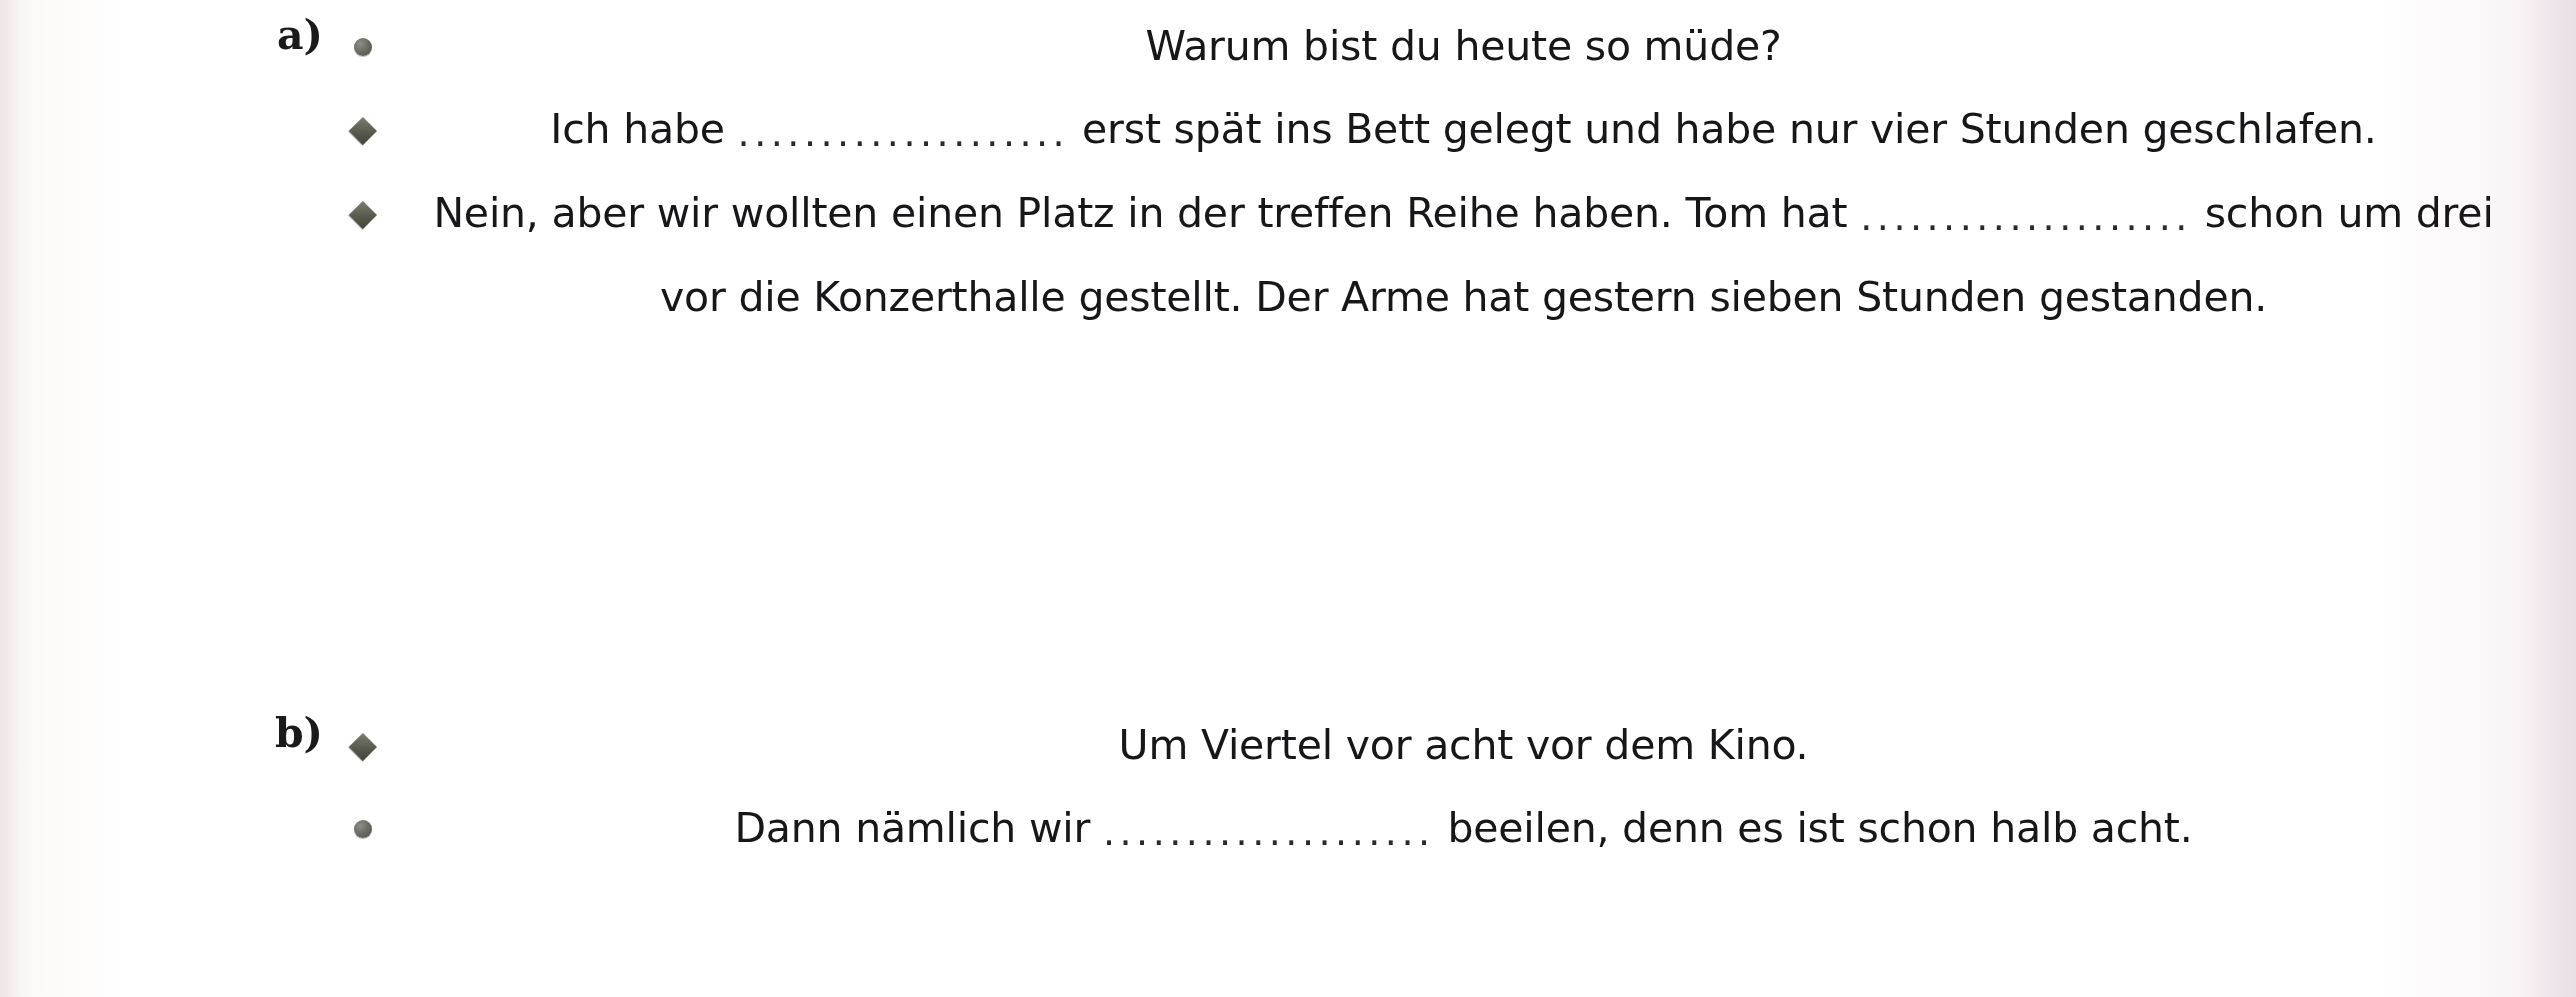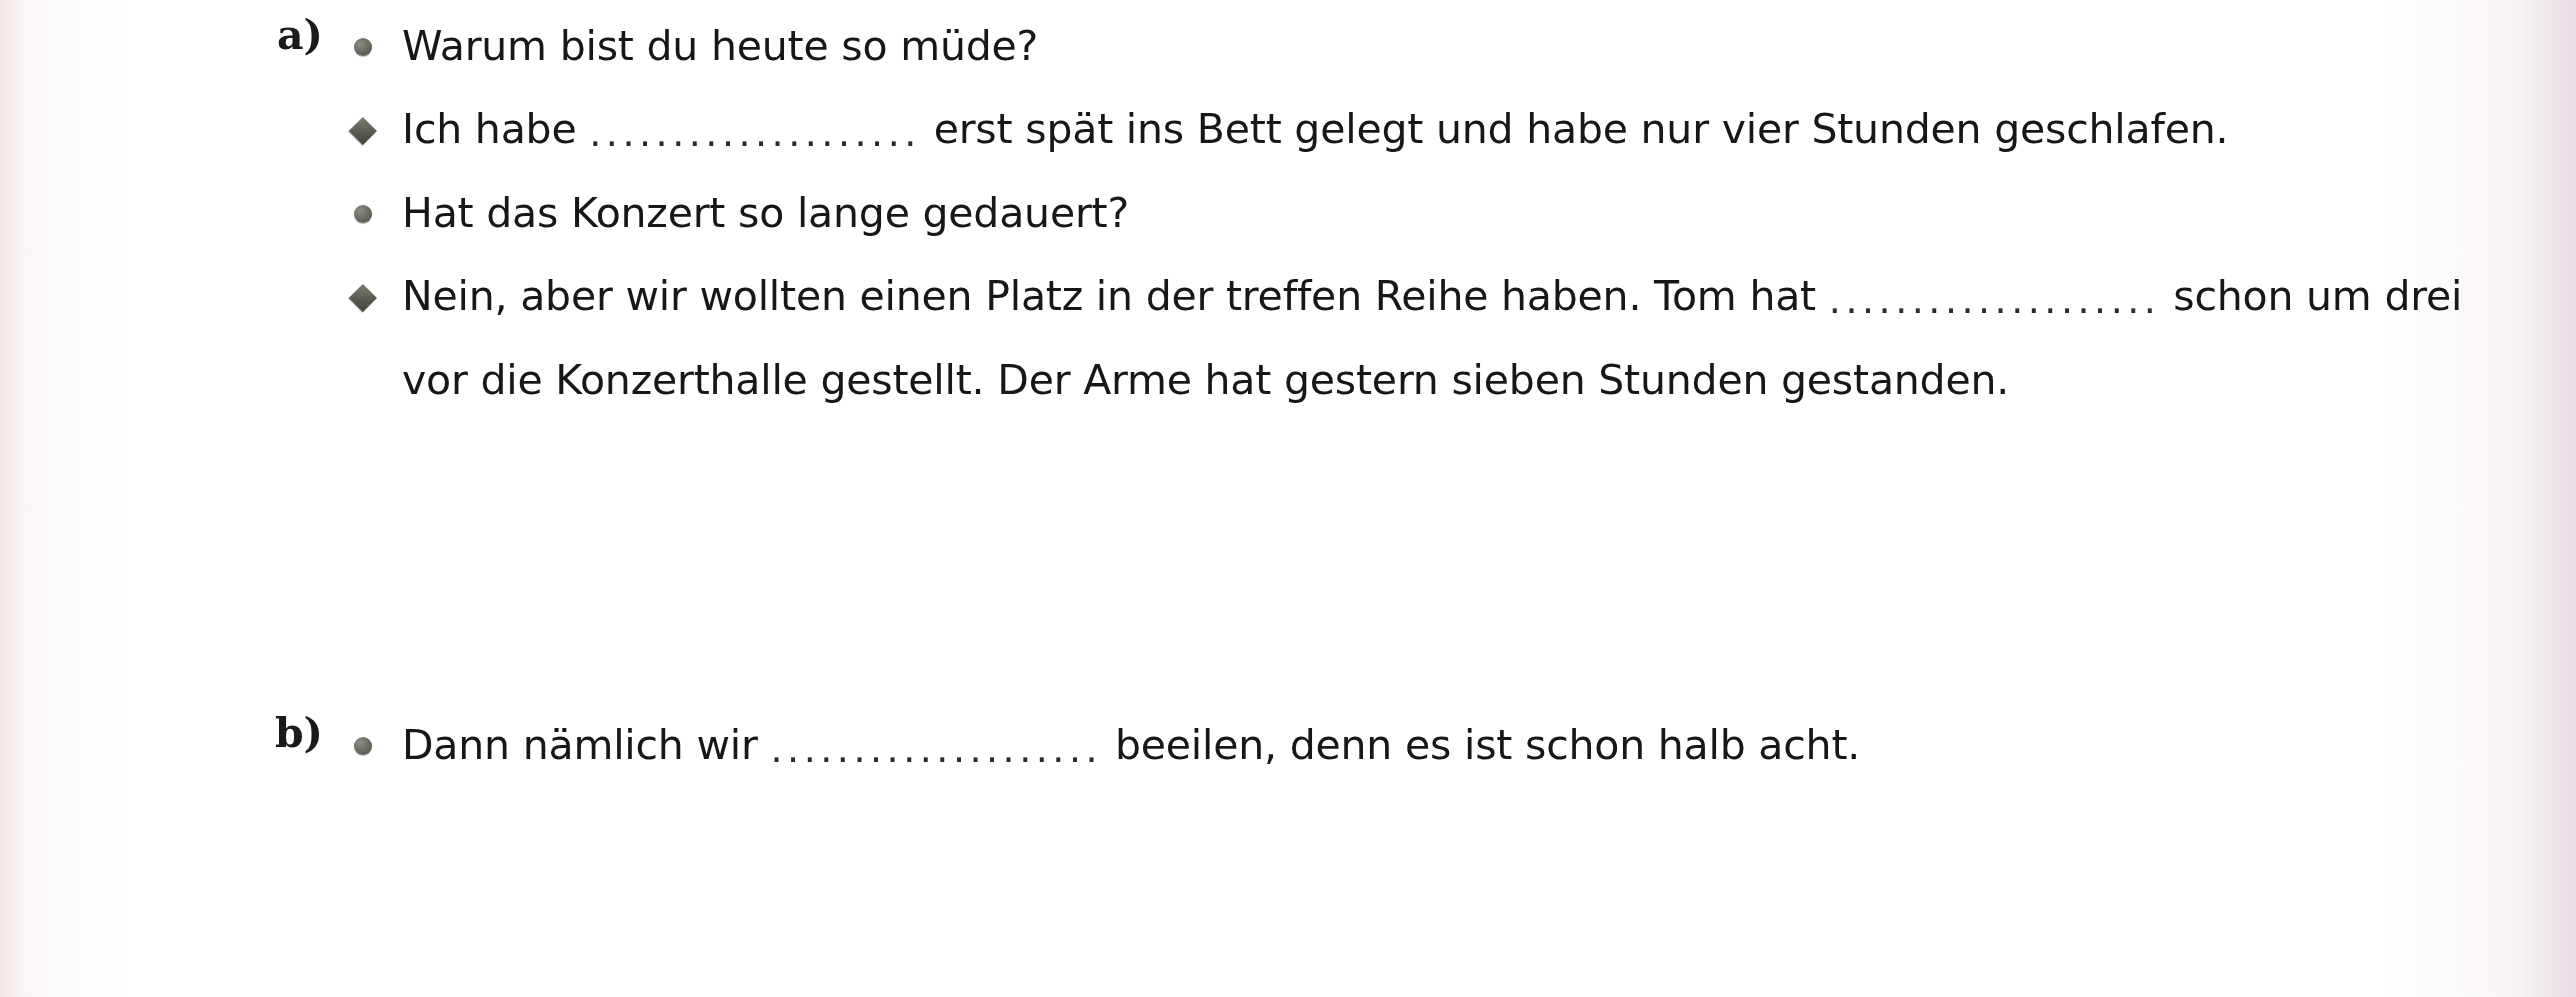--- a/index.html
+++ b/index.html
@@ -69,20 +69,21 @@
   .line {
     position: relative;
     padding-left: 56px;
     font-size: 41px;
     line-height: 83px;
     font-family: "DejaVu Sans", sans-serif;
     font-weight: 400;
     color: #17171a;
     letter-spacing: -0.2px;
     white-space: normal;
+    text-align: center;
   }
 
   
   .bullet {
     position: absolute;
     left: 8.2px;
     top: 33px;
   }
   .bullet.round {
     width: 18px;
@@ -120,26 +121,26 @@
 <div class="scan-edge-left"></div>
 <div class="scan-edge-right"></div>
 
 <div class="content">
 
   <div class="exercise" id="ex-a">
     <div class="ex-label">a)</div>
     <div class="lines">
         <div class="line"><span class="bullet round"></span><span>Warum bist du heute so müde?</span></div>
         <div class="line"><span class="bullet diamond"></span><span>Ich habe </span><span class="blank">....................</span><span> erst spät ins Bett gelegt und habe nur vier Stunden geschlafen.</span></div>
-        <div class="line"><span class="bullet round"></span><span>Hat das Konzert so lange gedauert?</span></div>
         <div class="line"><span class="bullet diamond"></span><span>Nein, aber wir wollten einen Platz in der treffen Reihe haben. Tom hat </span><span class="blank">....................</span><span> schon um drei vor die Konzerthalle gestellt. Der Arme hat gestern sieben Stunden gestanden.</span></div>
       </div>
   </div>
 
   <div class="exercise" id="ex-b">
     <div class="ex-label">b)</div>
     <div class="lines">
+        <div class="line"><span class="bullet diamond"></span><span>Um Viertel vor acht vor dem Kino.</span></div>
         <div class="line"><span class="bullet round"></span><span>Dann nämlich wir </span><span class="blank">....................</span><span> beeilen, denn es ist schon halb acht.</span></div>
       </div>
   </div>
 
 </div>
 
 
 </body></html>

